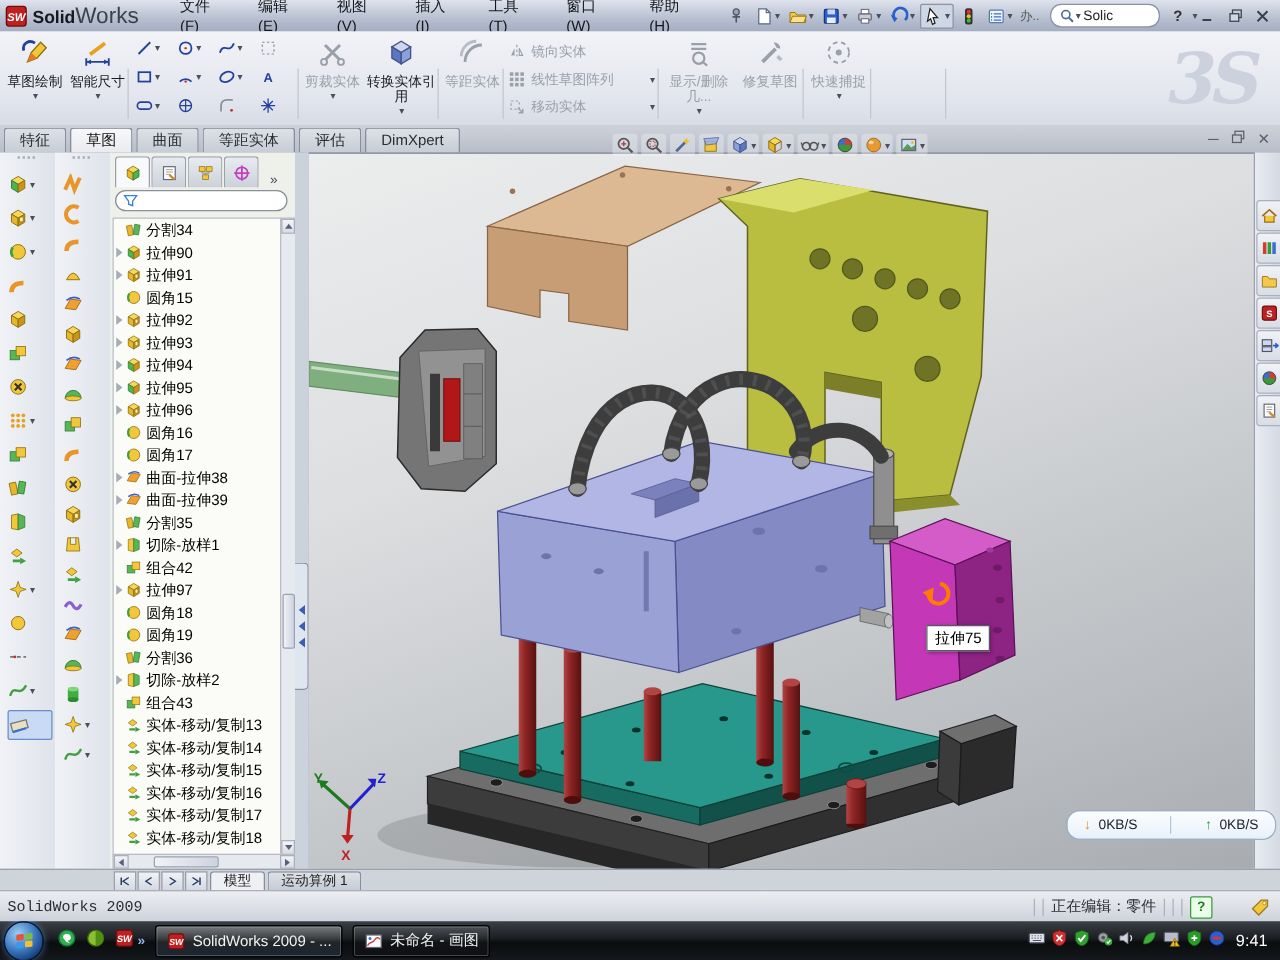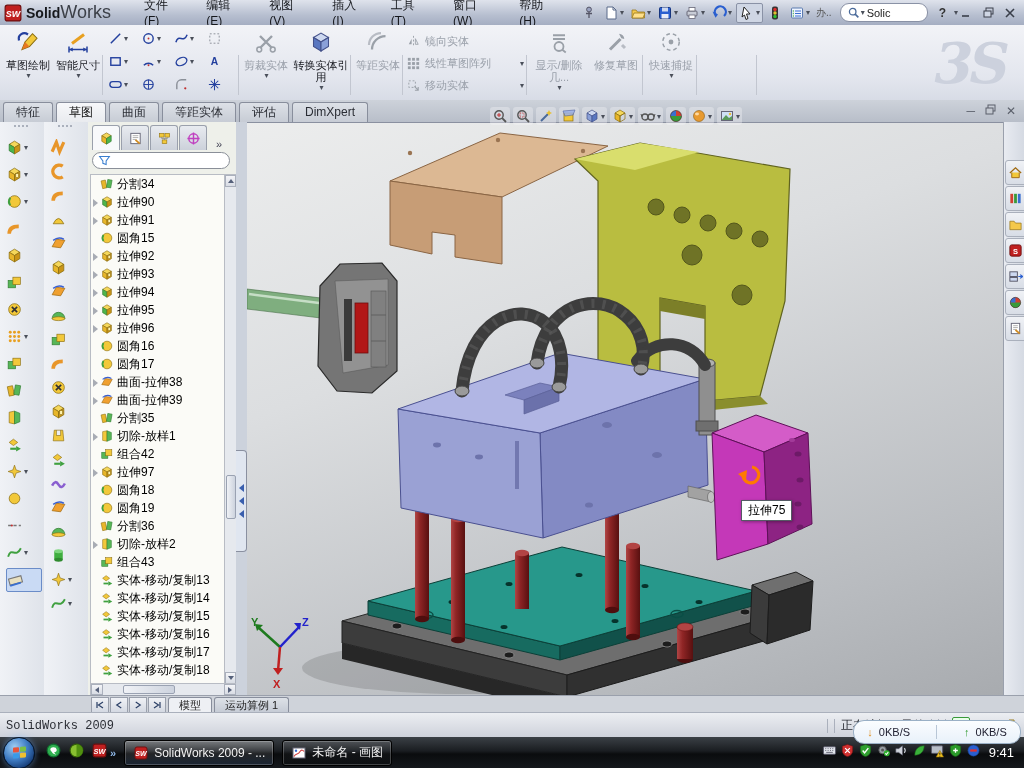--- a/index.html
+++ b/index.html
@@ -75,21 +75,21 @@
   .hu{display:flex;align-items:center;padding:1px 2px;border-radius:3px;background:rgba(245,247,250,.35);}
   
   #rightpane{left:1003px;top:122px;width:21px;height:573px;background:linear-gradient(90deg,#e8ebf1,#d4d9e2);border-left:1px solid #9aa0ac;}
   .rp{position:absolute;left:1px;width:19px;height:23px;display:flex;align-items:center;justify-content:center;background:linear-gradient(#f0f2f6,#d8dde6);border:1px solid #aab0bc;border-radius:3px 0 0 3px;}
   
   #bottomtabs{left:0;top:695px;width:1024px;height:17px;background:#cfd3da;border-top:1px solid #9aa0ac;display:flex;align-items:center;}
   .navbtn{width:16px;height:14px;margin-left:1px;background:linear-gradient(#f0f2f6,#d4d9e2);border:1px solid #9aa0ac;display:flex;align-items:center;justify-content:center;}
   .btab{height:15px;margin-left:2px;padding:0 10px;font-size:11px;line-height:15px;color:#222;background:linear-gradient(#dde1e7,#c4cad4);border:1px solid #888e9c;border-bottom:none;border-radius:3px 3px 0 0;}
   .btab.active{background:#eef0f4;}
   
-  #netoverlay{left:853px;top:720px;width:166px;height:22px;background:linear-gradient(#fbfdff,#e8f1fa);border:1px solid #9ab0c6;border-radius:11px;display:flex;align-items:center;justify-content:space-around;font-size:11px;color:#223;z-index:8;}
+  #netoverlay{left:853px;top:648px;width:166px;height:22px;background:linear-gradient(#fbfdff,#e8f1fa);border:1px solid #9ab0c6;border-radius:11px;display:flex;align-items:center;justify-content:space-around;font-size:11px;color:#223;z-index:8;}
   #netoverlay .sep{width:1px;height:14px;background:#b8c6d6;}
   .arrow-down{color:#e09020;font-weight:bold;} .arrow-up{color:#2f9a2f;font-weight:bold;}
   
   #statusbar{left:0;top:712px;width:1024px;height:25px;background:linear-gradient(#eceef2,#cdd1da);border-top:1px solid #aab0bc;display:flex;align-items:center;font-size:12px;color:#2a2d34;}
   #statusleft{margin-left:6px;font-family:Liberation Mono, monospace;}
   #statusright{margin-left:auto;display:flex;align-items:center;gap:6px;margin-right:8px;}
   .ssep{width:1px;height:14px;background:#aab0bc;}
   #helpq{width:16px;height:16px;border:1px solid #3a9a3a;background:#eaffea;color:#1e7a1e;font-weight:bold;font-size:11px;display:flex;align-items:center;justify-content:center;border-radius:2px;}
   
   #taskbar{left:0;top:737px;width:1024px;height:31px;background:linear-gradient(#3b4046,#1a1d21 45%,#0a0c0e 55%,#15181c);display:flex;align-items:center;}

